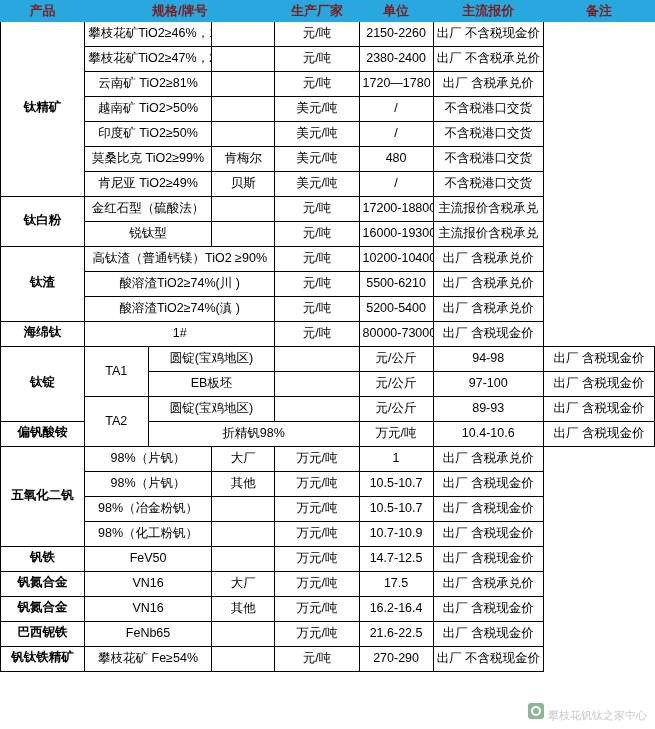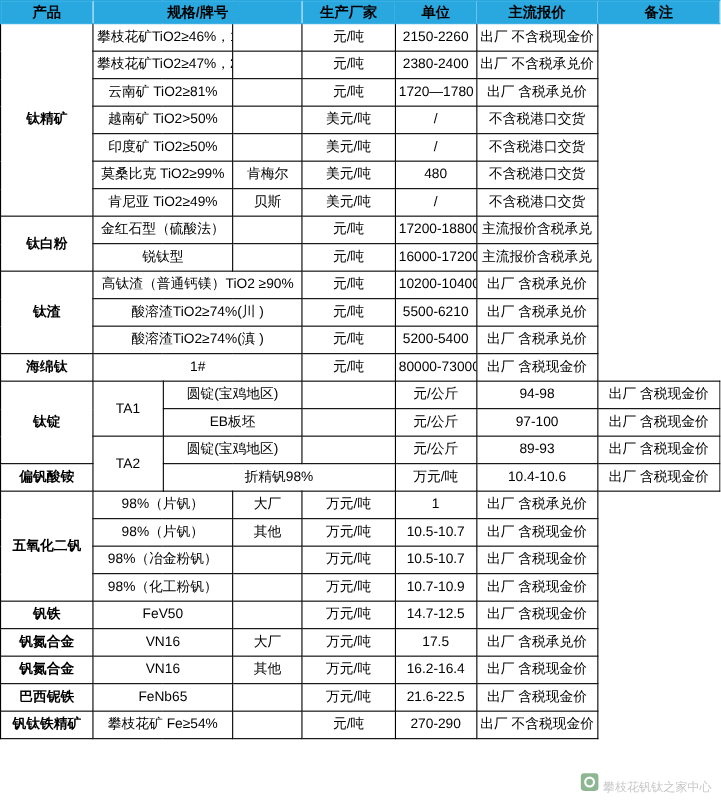--- a/index.html
+++ b/index.html
@@ -27,32 +27,33 @@
     vertical-align: middle;
     padding: 2px 3px;
     line-height: 1.25;
     height: 25px;
     box-sizing: border-box;
     overflow: hidden;
     white-space: nowrap;
   }
   table.price-table thead th {
     background: #29A8E0;
-    color: #000000;
+    color: #7f1d1d;
     font-weight: bold;
     font-size: 13px;
     height: 16px;
     border: 1px solid #29A8E0;
   }
   td.spec-left {
     text-align: left;
     padding-left: 6px;
   }
   td.cat {
     font-weight: bold;
+    font-family: Liberation Mono, monospace;
   }
   .watermark {
     position: absolute;
     right: 8px;
     bottom: 6px;
     display: flex;
     align-items: center;
     gap: 4px;
     opacity: 0.55;
   }
@@ -152,21 +153,21 @@
         <td class="spec-left" colspan="2">金红石型（硫酸法）</td>
         <td></td>
         <td>元/吨</td>
         <td>17200-18800</td>
         <td>主流报价含税承兑</td>
       </tr>
       <tr>
         <td class="spec-left" colspan="2">锐钛型</td>
         <td></td>
         <td>元/吨</td>
-        <td>16000-17200</td>
+        <td>16000-19300</td>
         <td>主流报价含税承兑</td>
       </tr>
       <tr>
         <td class="cat" rowspan="3">钛渣</td>
         <td class="spec-left" colspan="3">高钛渣（普通钙镁）TiO2 ≥90%</td>
         <td>元/吨</td>
         <td>10200-10400</td>
         <td>出厂 含税承兑价</td>
       </tr>
       <tr>

